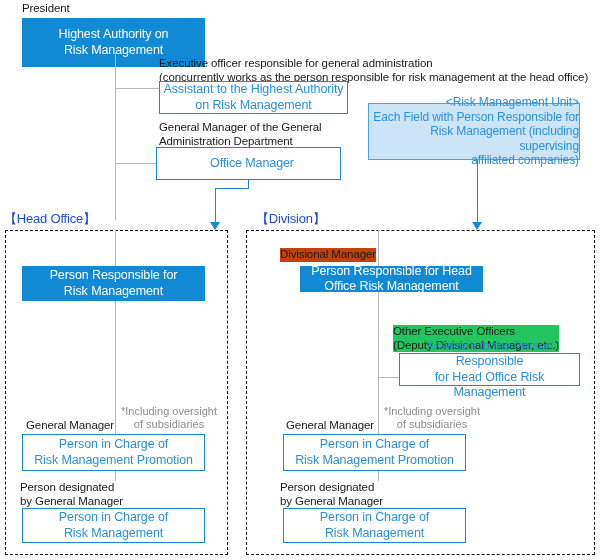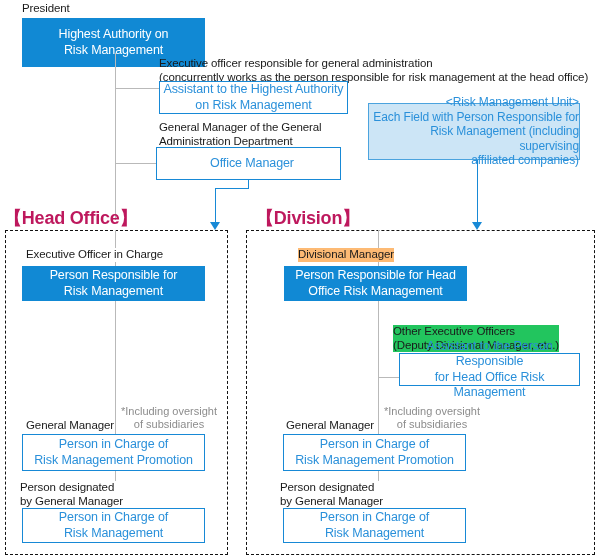--- a/index.html
+++ b/index.html
@@ -25,23 +25,23 @@
 
   
   .plain-label {
     color: #1a1a1a;
     font-size: 11.5px;
     line-height: 13.5px;
     white-space: pre-line;
     letter-spacing: -0.1px;
   }
   .section-tag {
-    color: #be185d;
-    font-size: 18px;
-    font-weight: bold;
+    color: #1d4ed8;
+    font-size: 13px;
+    font-weight: normal;
     line-height: 15px;
     letter-spacing: -0.2px;
   }
   .note-gray {
     color: #8c8c8c;
     font-size: 11px;
     line-height: 13px;
     text-align: center;
     white-space: pre-line;
   }
@@ -151,21 +151,20 @@
   <div class="abs arrow-down" style="left:472px; top:222px;"></div>
 
   <div class="abs section-tag" style="left:4px; top:211px;">【Head Office】</div>
 
   <div class="abs section-tag" style="left:256px; top:211px;">【Division】</div>
 
   <div class="abs panel-dashed" style="left:5px; top:230px; width:223px; height:325px;"></div>
 
   <div class="abs line-v-gray" style="left:115px; top:230px; height:261px;"></div>
 
-  <div class="abs plain-label" style="left:26px; top:248px; background:#fff;">Executive Officer in Charge</div>
 
   <div class="abs box box-solid" style="left:22px; top:266px; width:183px; height:35px;">Person Responsible for
 Risk Management</div>
 
   <div class="abs plain-label" style="left:26px; top:419px; background:#fff;">General Manager</div>
 
   <div class="abs note-gray" style="left:113px; top:405px; width:112px;">*Including oversight
 of subsidiaries</div>
 
   <div class="abs box box-outline" style="left:22px; top:434px; width:183px; height:37px;">Person in Charge of
@@ -175,23 +174,23 @@
 by General Manager</div>
 
   <div class="abs box box-outline" style="left:22px; top:508px; width:183px; height:35px;">Person in Charge of
 Risk Management</div>
 
   <div class="abs panel-dashed" style="left:246px; top:230px; width:349px; height:325px;"></div>
 
   <div class="abs line-v-gray" style="left:378px; top:230px; height:261px;"></div>
   <div class="abs line-h-gray" style="left:378px; top:377px; width:22px;"></div>
 
-  <div class="abs plain-label" style="left:298px; top:248px; background:#fdba74;">Divisional Manager</div>
-
-  <div class="abs box box-solid" style="left:284px; top:266px; width:183px; height:35px;">Person Responsible for Head
+  <div class="abs plain-label" style="left:280px; top:248px; background:#c2410c;">Divisional Manager</div>
+
+  <div class="abs box box-solid" style="left:300px; top:266px; width:183px; height:26px;">Person Responsible for Head
 Office Risk Management</div>
 
   <div class="abs plain-label" style="left:393px; top:325px; background:#22c55e;">Other Executive Officers
 (Deputy Divisional Manager, etc.)</div>
 
   <div class="abs box box-outline" style="left:399px; top:353px; width:181px; height:33px;">Assistant to the Person Responsible
 for Head Office Risk Management</div>
 
   <div class="abs plain-label" style="left:286px; top:419px; background:#fff;">General Manager</div>
 

